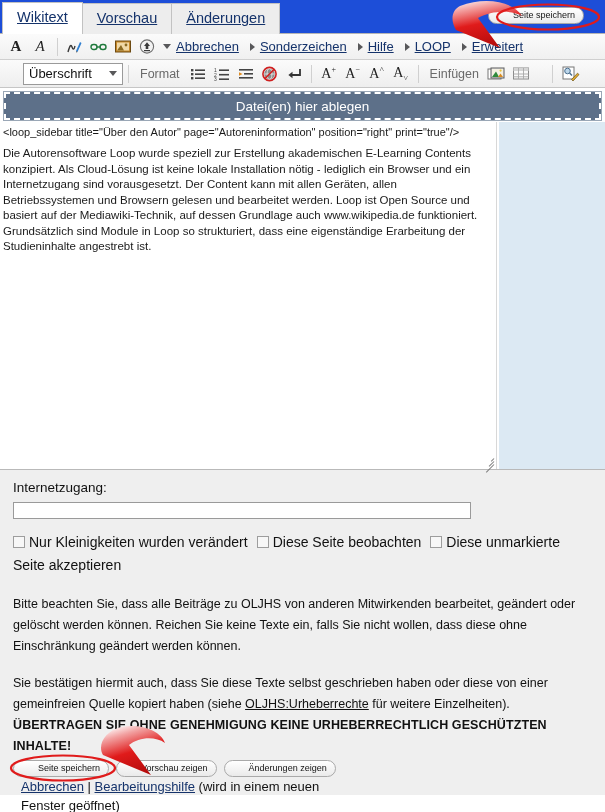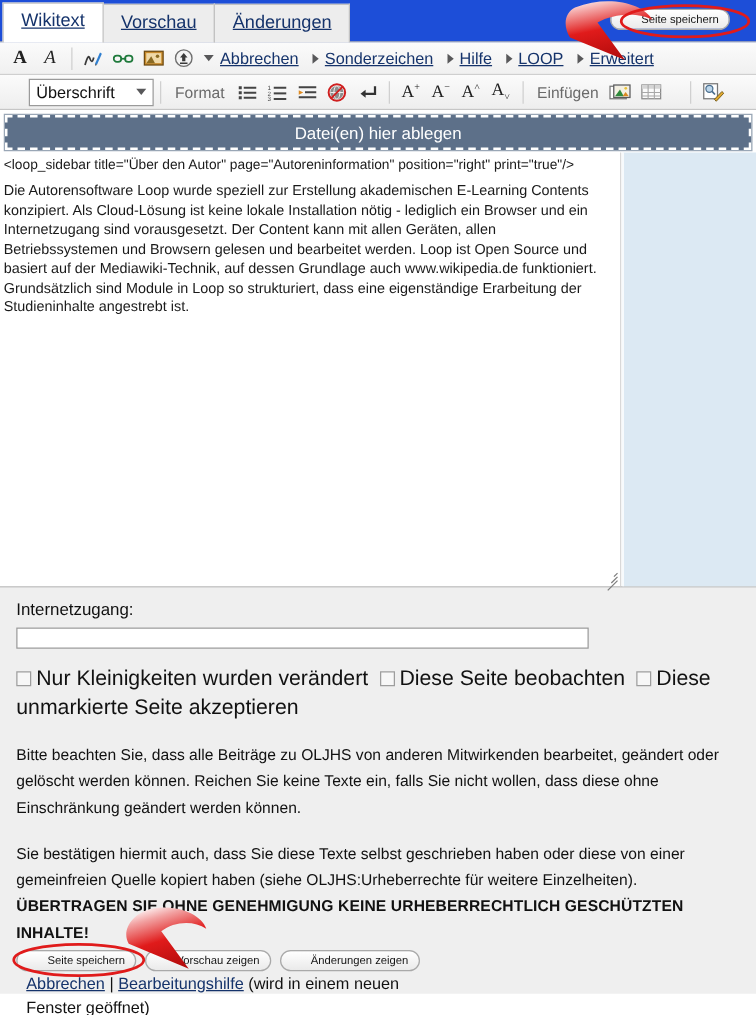--- a/index.html
+++ b/index.html
@@ -225,21 +225,21 @@
     height: 17px;
     border: 1px solid #9a9a9a;
     background: #ffffff;
     box-sizing: border-box;
     font-family: "Liberation Sans", sans-serif;
     font-size: 12px;
     padding: 0 3px;
   }
   .check-row {
     margin-top: 12px;
-    font-size: 17px;
+    font-size: 14px;
     line-height: 23px;
     color: #111;
   }
   .cbox {
     display: inline-block;
     width: 10px;
     height: 10px;
     border: 1px solid #9d9d9d;
     background: #f7f7f7;
     vertical-align: -1px;
@@ -249,20 +249,21 @@
   .cbox-lbl { margin-right: 9px; cursor: pointer; }
   .legal {
     margin-top: 17px;
     font-size: 12.5px;
     line-height: 21px;
     color: #111;
   }
   .legal.second { margin-top: 16px; }
   .legal a {
     color: #111;
+    text-decoration: underline;
     cursor: pointer;
   }
   .legal strong {
     display: block;
     font-weight: bold;
     letter-spacing: .1px;
   }
 
   
   .btn-row {

